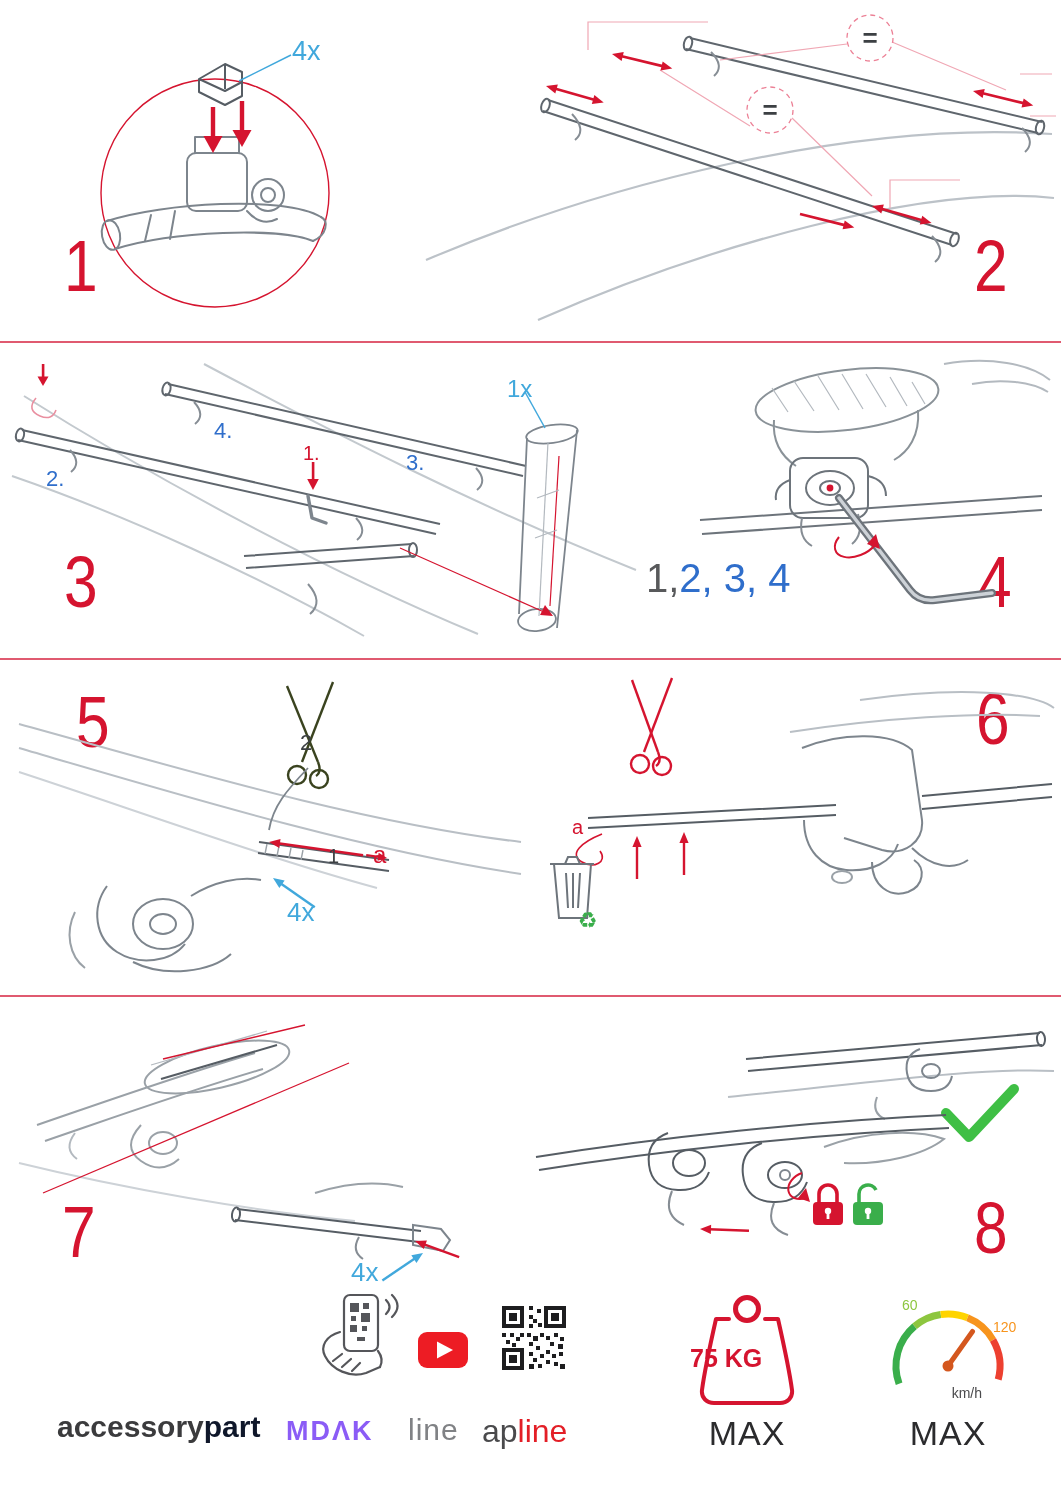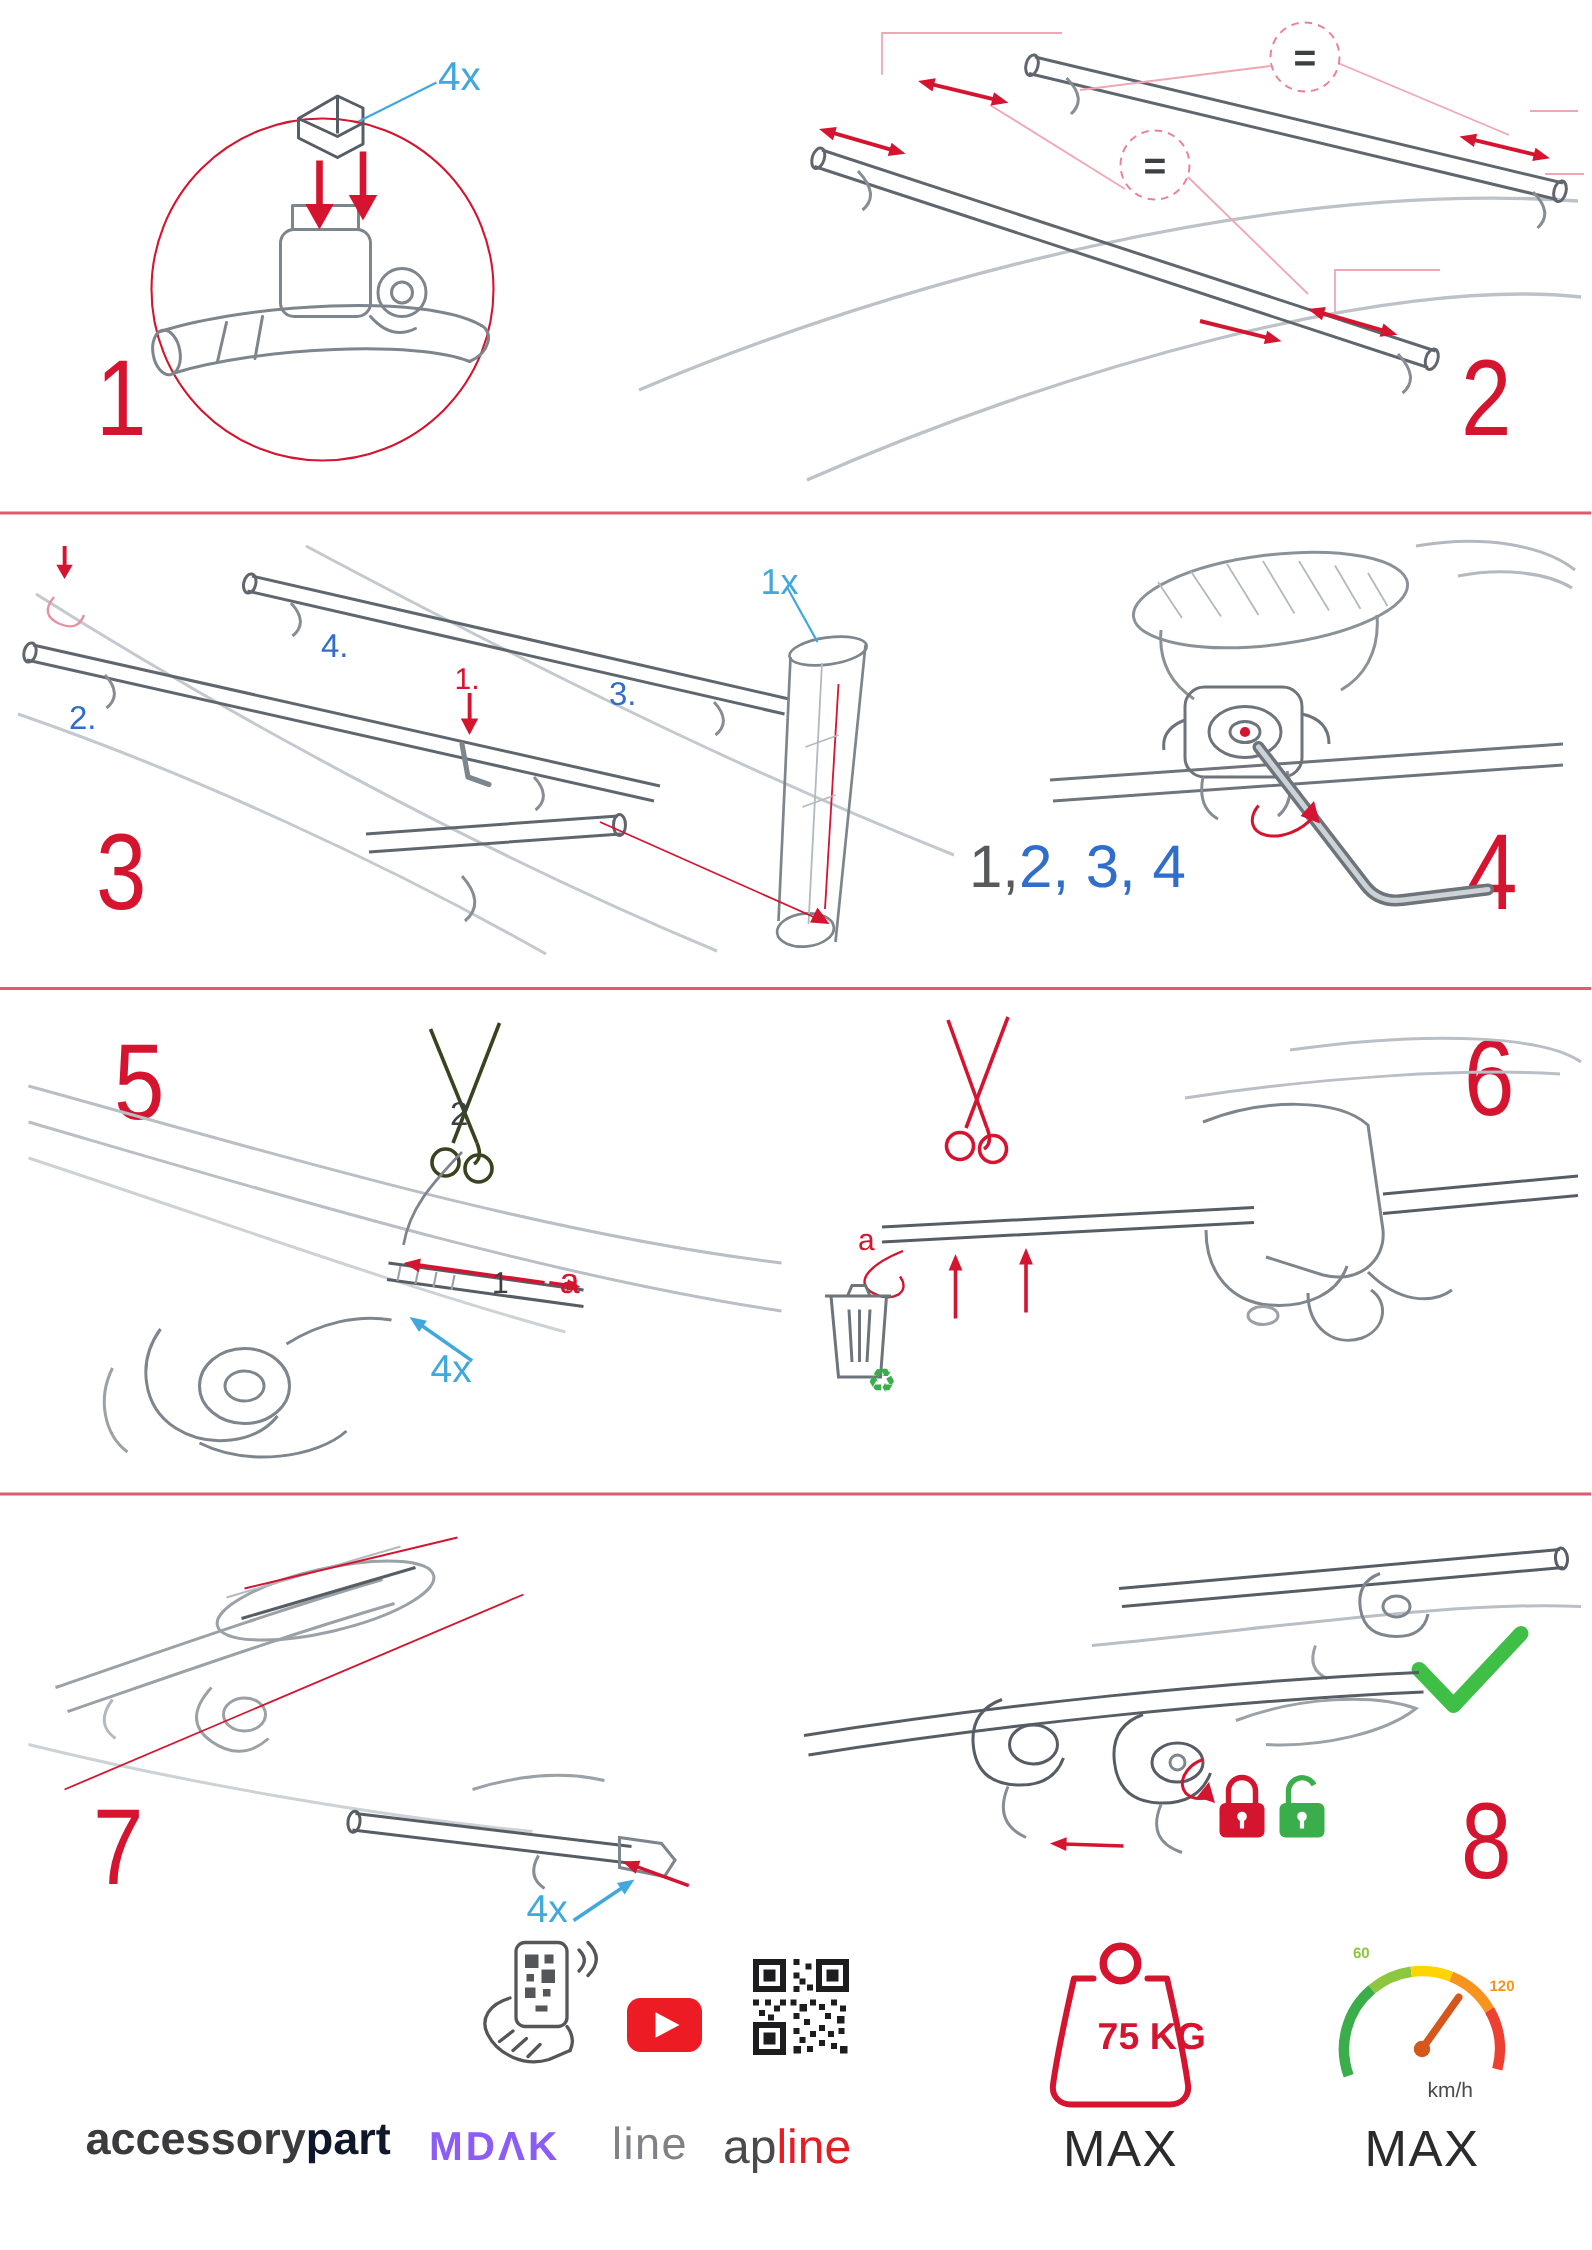--- a/index.html
+++ b/index.html
@@ -19,23 +19,23 @@
   .seq .b{color:#2f6ecb;}
   .product{position:absolute;left:56px;top:1318px;font-size:52px;font-weight:700;letter-spacing:1px;color:#2b3187;line-height:1}
   .brand{position:absolute;left:57px;top:1412px;font-size:30px;font-weight:700;line-height:1}
   .brand .b1{color:#3b3b3d}
   .brand .b2{color:#0f172a}
   .mdak{position:absolute;left:286px;top:1418px;font-size:27px;font-weight:700;color:#8b5cf6;letter-spacing:2px;line-height:1}
   .ipqi{position:absolute;left:408px;top:1415px;font-size:30px;color:#808285;letter-spacing:1px;line-height:1}
   .apline{position:absolute;left:482px;top:1415px;font-size:32px;line-height:1}
   .apline .b1{color:#4a4a4c}
   .apline .b2{color:#e31e26}
-  .kg{position:absolute;left:690px;top:1346px;width:114px;text-align:right;font-size:25px;font-weight:700;color:#d5142f;line-height:1}
+  .kg{position:absolute;left:690px;top:1346px;width:114px;text-align:left;font-size:25px;font-weight:700;color:#d5142f;line-height:1}
   .maxlabel{position:absolute;width:114px;text-align:center;font-size:34px;color:#2b2b2d;letter-spacing:1px;line-height:1}
-  .gaugelbl{position:absolute;font-size:10px;font-weight:700;line-height:1}
+  .gaugelbl{position:absolute;font-size:14px;font-weight:400;line-height:1}
   .kmh{position:absolute;left:912px;top:1386px;width:70px;text-align:right;font-size:14px;color:#4a4a4c;line-height:1}
 </style>
 </head>
 <body>
 
 <div class="page">
 
   <div class="sep" style="top:341px"></div>
   <div class="sep" style="top:658px"></div>
   <div class="sep" style="top:995px"></div>

